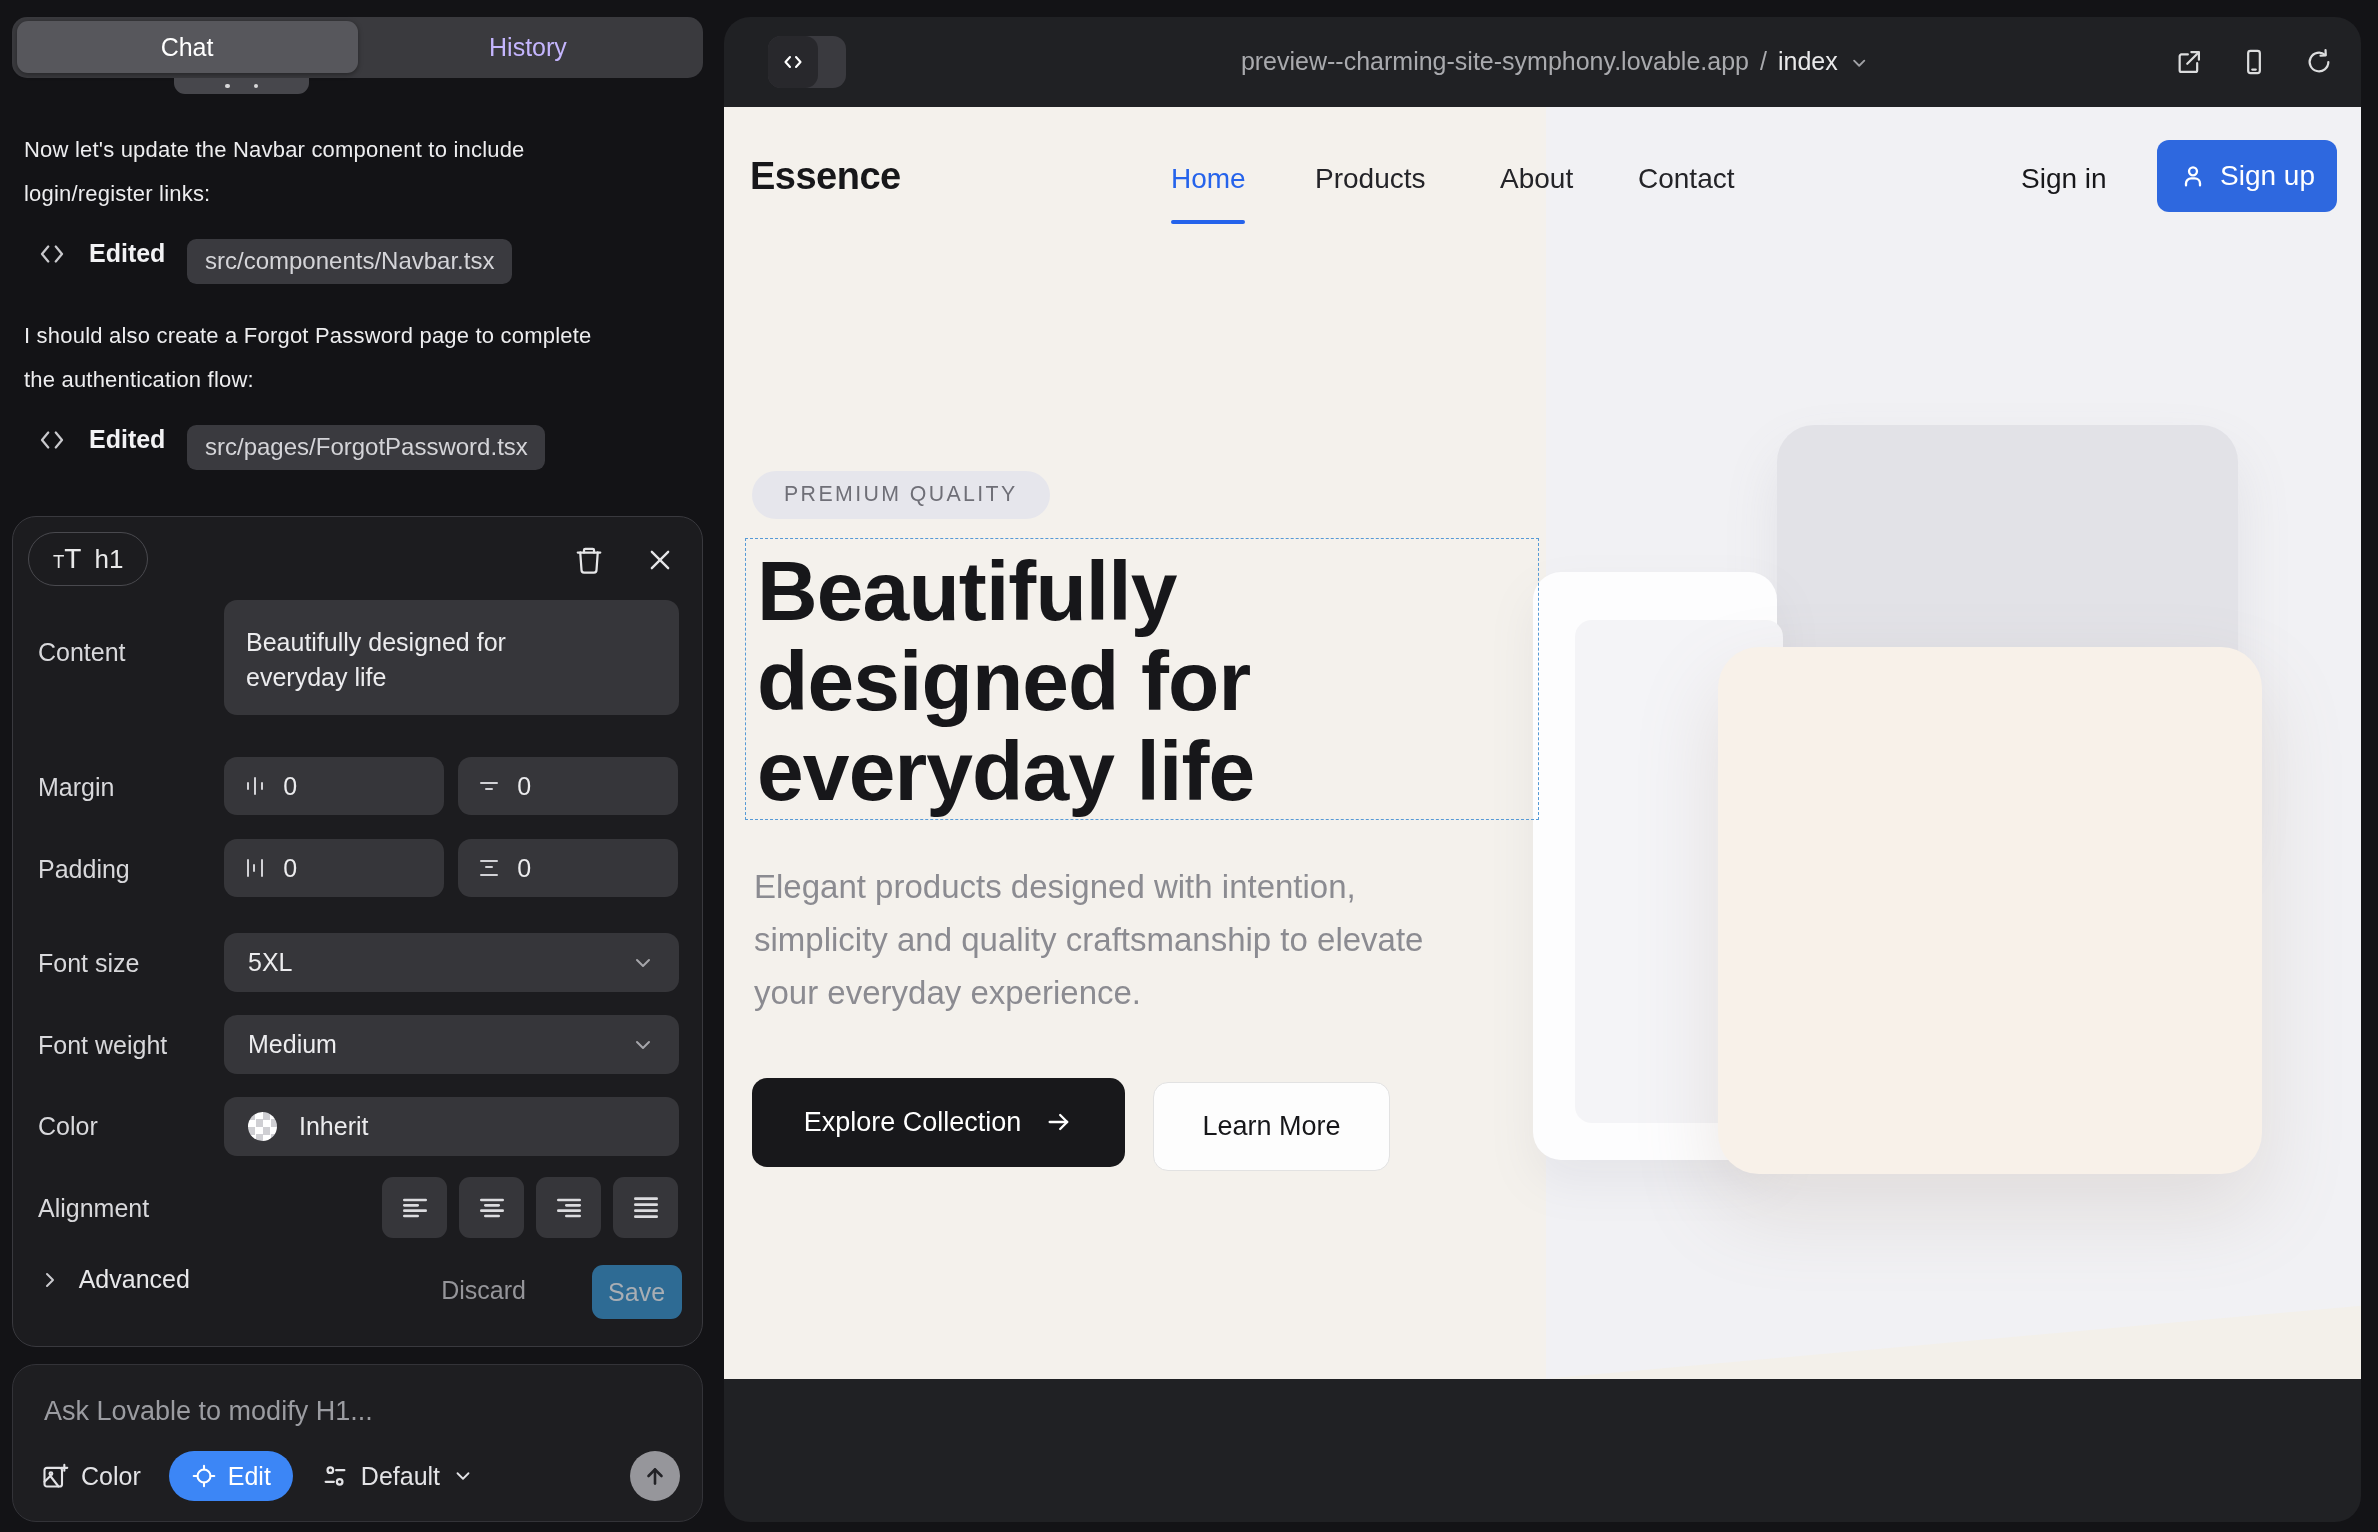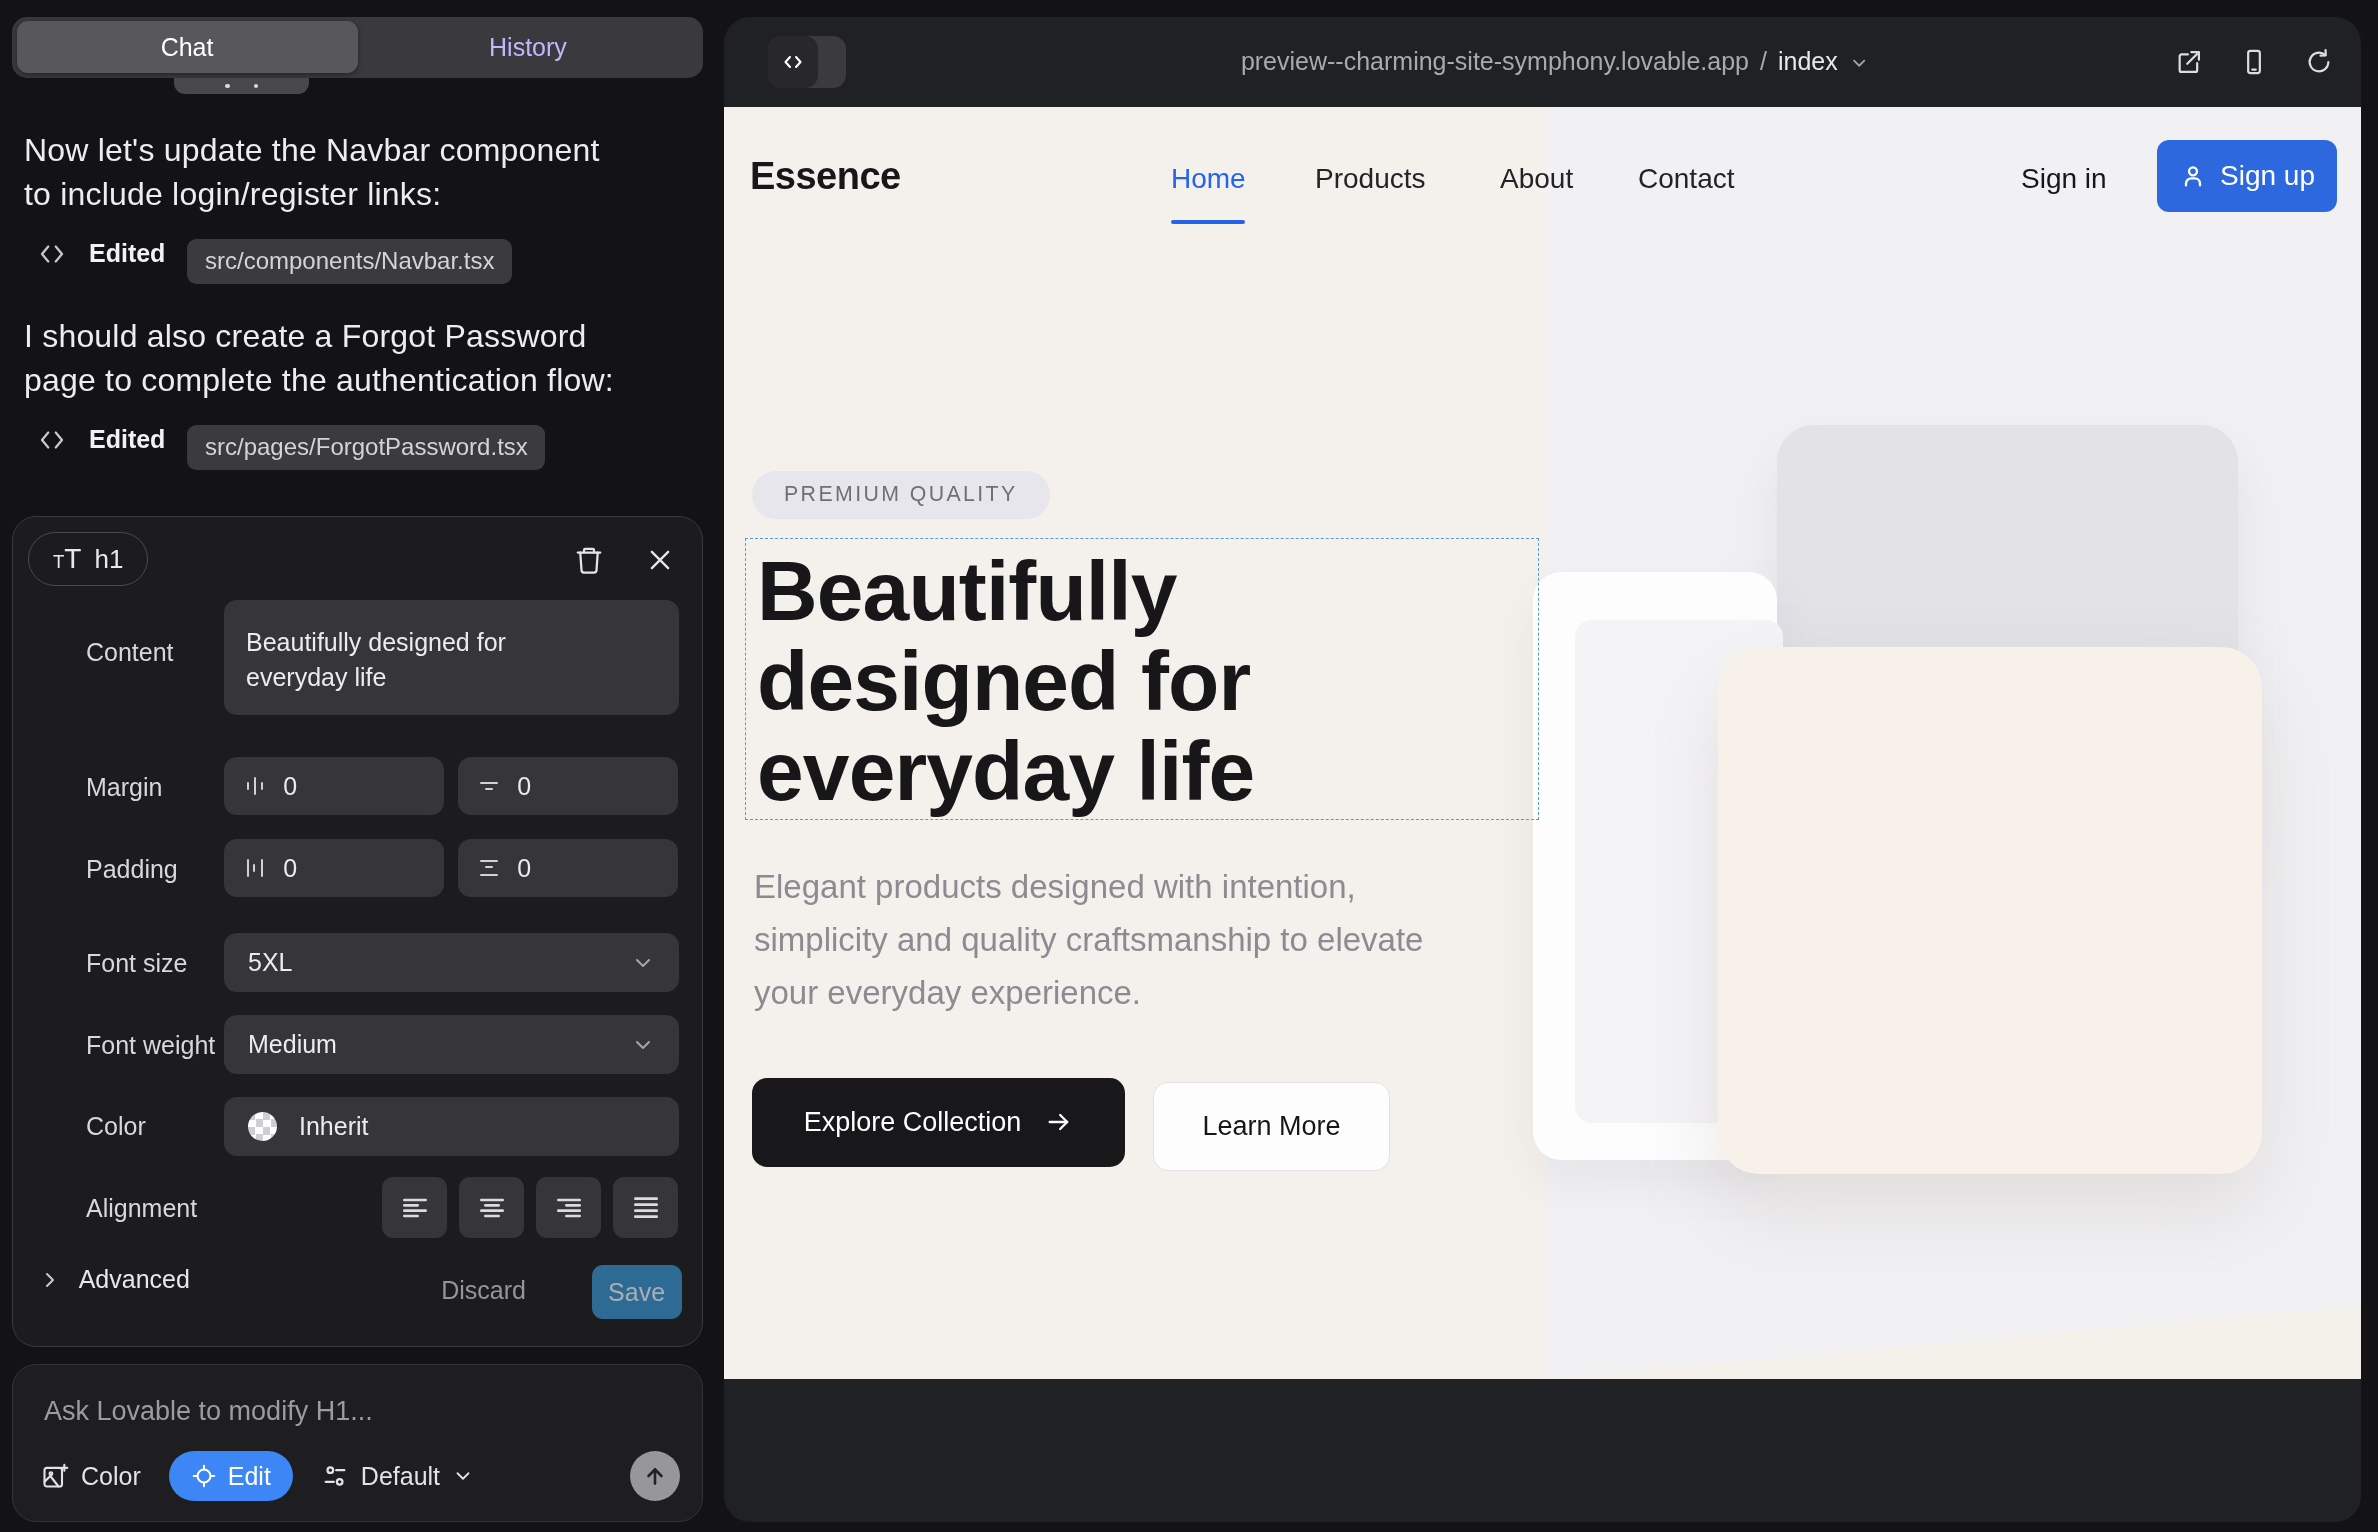--- a/index.html
+++ b/index.html
@@ -14,21 +14,21 @@
           background:#3a3a3e; border-radius:15px; display:flex; padding:4.6px; }
   .tab { flex:1; display:flex; align-items:center; justify-content:center;
          font-size:25px; color:#c4b5fd; border-radius:11px; cursor:pointer; }
   .tab.active { background:#57575c; color:#ffffff; box-shadow:0 1.9px 5.6px rgba(0,0,0,.35); }
 
   .scroll-chip { position:absolute; left:174px; top:78px; width:135px; height:16px;
                  background:#47474c; border-radius:0 0 11px 11px; display:flex;
                  align-items:center; justify-content:center; gap:24px; }
   .scroll-chip i { width:4.6px; height:4.6px; border-radius:50%; background:#d8d8da; }
 
-  .msg { position:absolute; left:24px; max-width:601px; font-size:32px; line-height:44px;
+  .msg { position:absolute; left:24px; max-width:601px; font-size:22px; line-height:44px;
          color:#ededef; letter-spacing:0.2px; }
   .msg1 { top:128px; } .msg2 { top:314px; }
 
   .edited-row { position:absolute; left:37px; display:flex; align-items:flex-start; gap:22px; }
   .er1 { top:239px; } .er2 { top:425px; }
   .edited-row .code-ic { color:#c9c9cd; display:flex; }
   .edited-label { font-size:25px; font-weight:700; color:#f2f2f4; }
   .file-chip { background:#3a3a3f; border-radius:9.3px; padding:8.3px 17.6px;
                font-size:24px; color:#d4d4d8; }
 
@@ -38,21 +38,21 @@
   .tag-chip { position:absolute; left:15px; top:15px; height:54px; border:0.9px solid #49494e;
               border-radius:927px; display:flex; align-items:center; gap:13px; padding:0 24px;
               color:#e9e9ea; }
   .tt-ic .t-sm { font-size:18.6px; font-weight:500; }
   .tt-ic .t-lg { font-size:28px; font-weight:500; }
   .tag-name { font-size:26px; }
   .icon-btn { position:absolute; top:24px; width:37px; height:37px; display:flex;
               align-items:center; justify-content:center; color:#e6e6e8; cursor:pointer; }
   .trash-btn { right:95px; } .close-btn { right:24px; }
 
-  .f-label { position:absolute; left:25px; font-size:25px; color:#d8d8db;margin-left:48px; }
+  .f-label { position:absolute; left:25px; font-size:25px; color:#d8d8db; }
   .field { position:absolute; background:#36363a; border-radius:13px; display:flex;
            align-items:center; color:#ececee; font-size:25px; }
   .content-box { left:211px; top:83px; width:455px; height:115px; padding:25px 22px;
                  align-items:flex-start; line-height:35px; }
   .content-box .val { max-width:345px; }
   .num-field { width:220px; height:58px; padding:0 18.6px; gap:16.7px; color:#ececee; }
   .num-ic { color:#d2d2d6; display:flex; }
   .select { left:211px; width:455px; height:59px; padding:0 24px; justify-content:space-between; }
   .select .chev { color:#a5a5aa; display:flex; }
   .swatch { width:29px; height:29px; border-radius:50%; margin-right:22px; flex:none;

